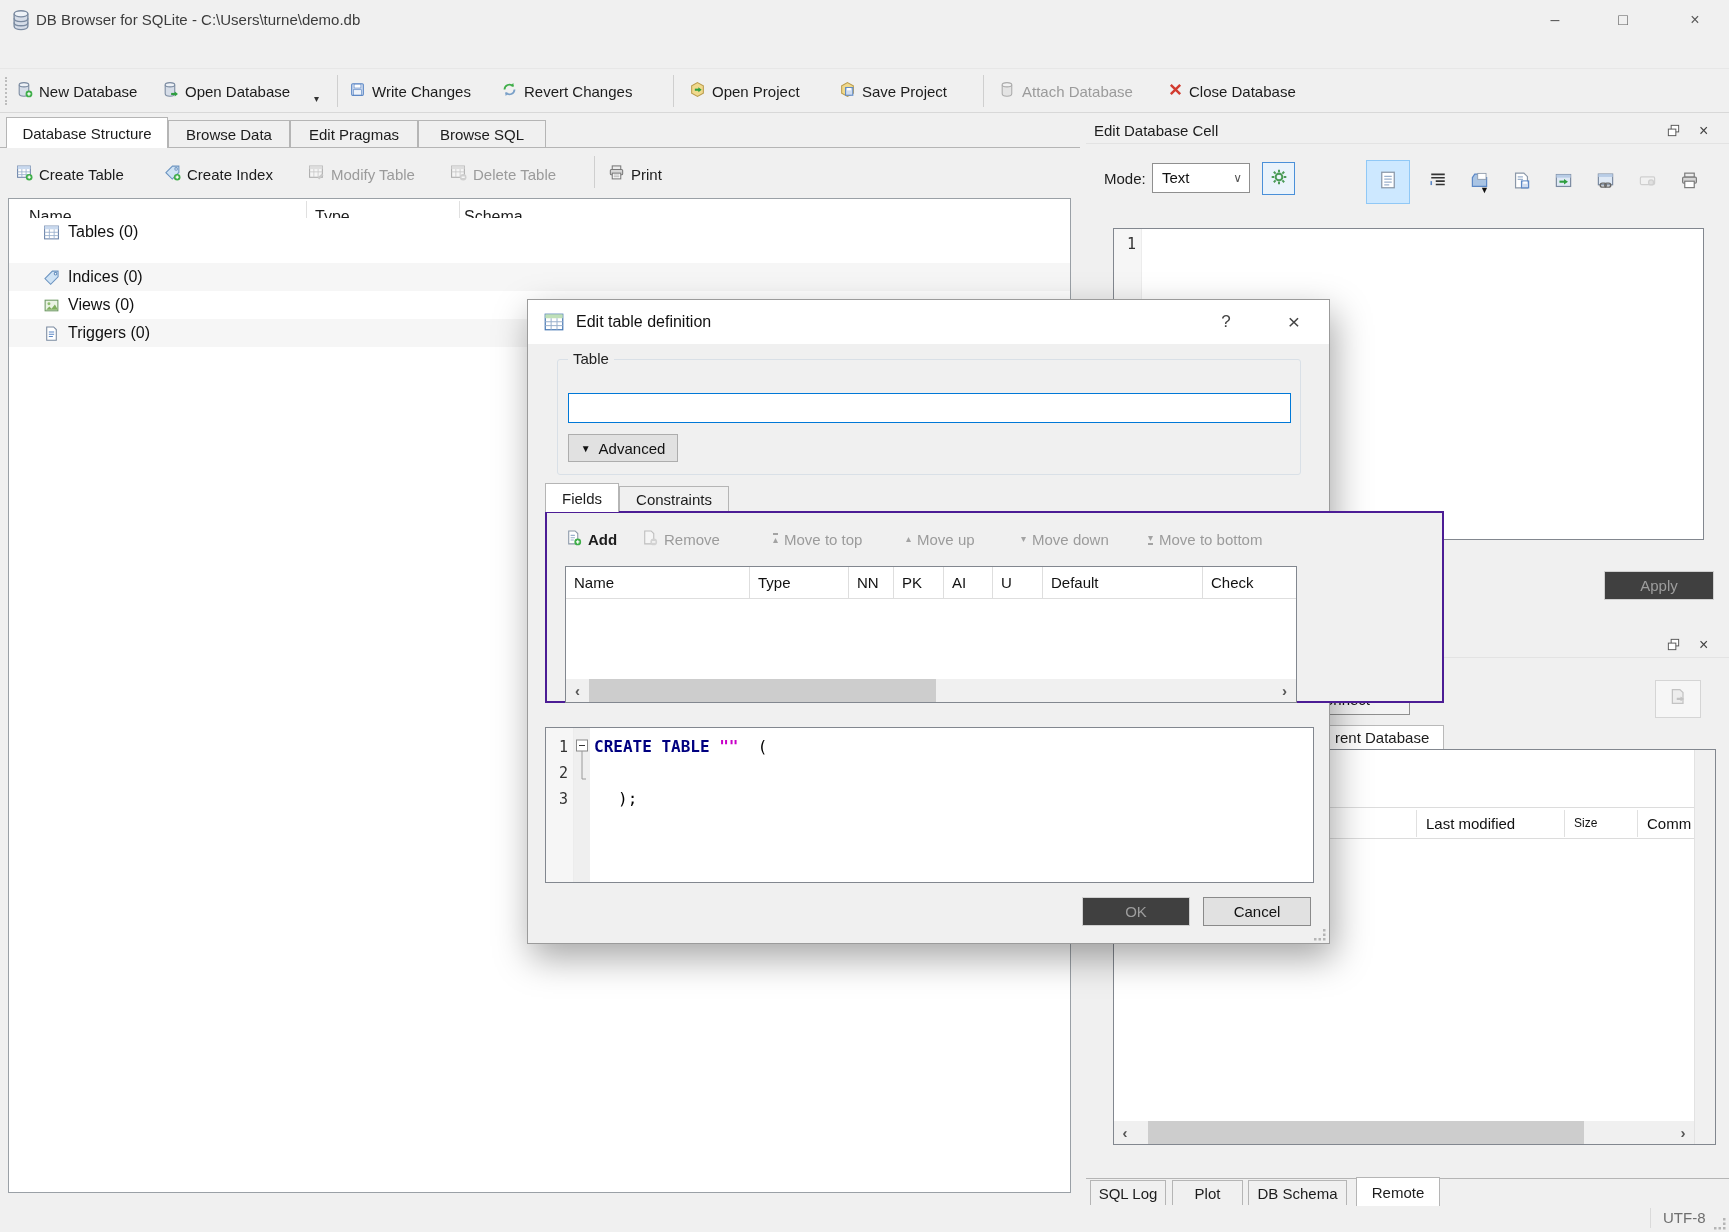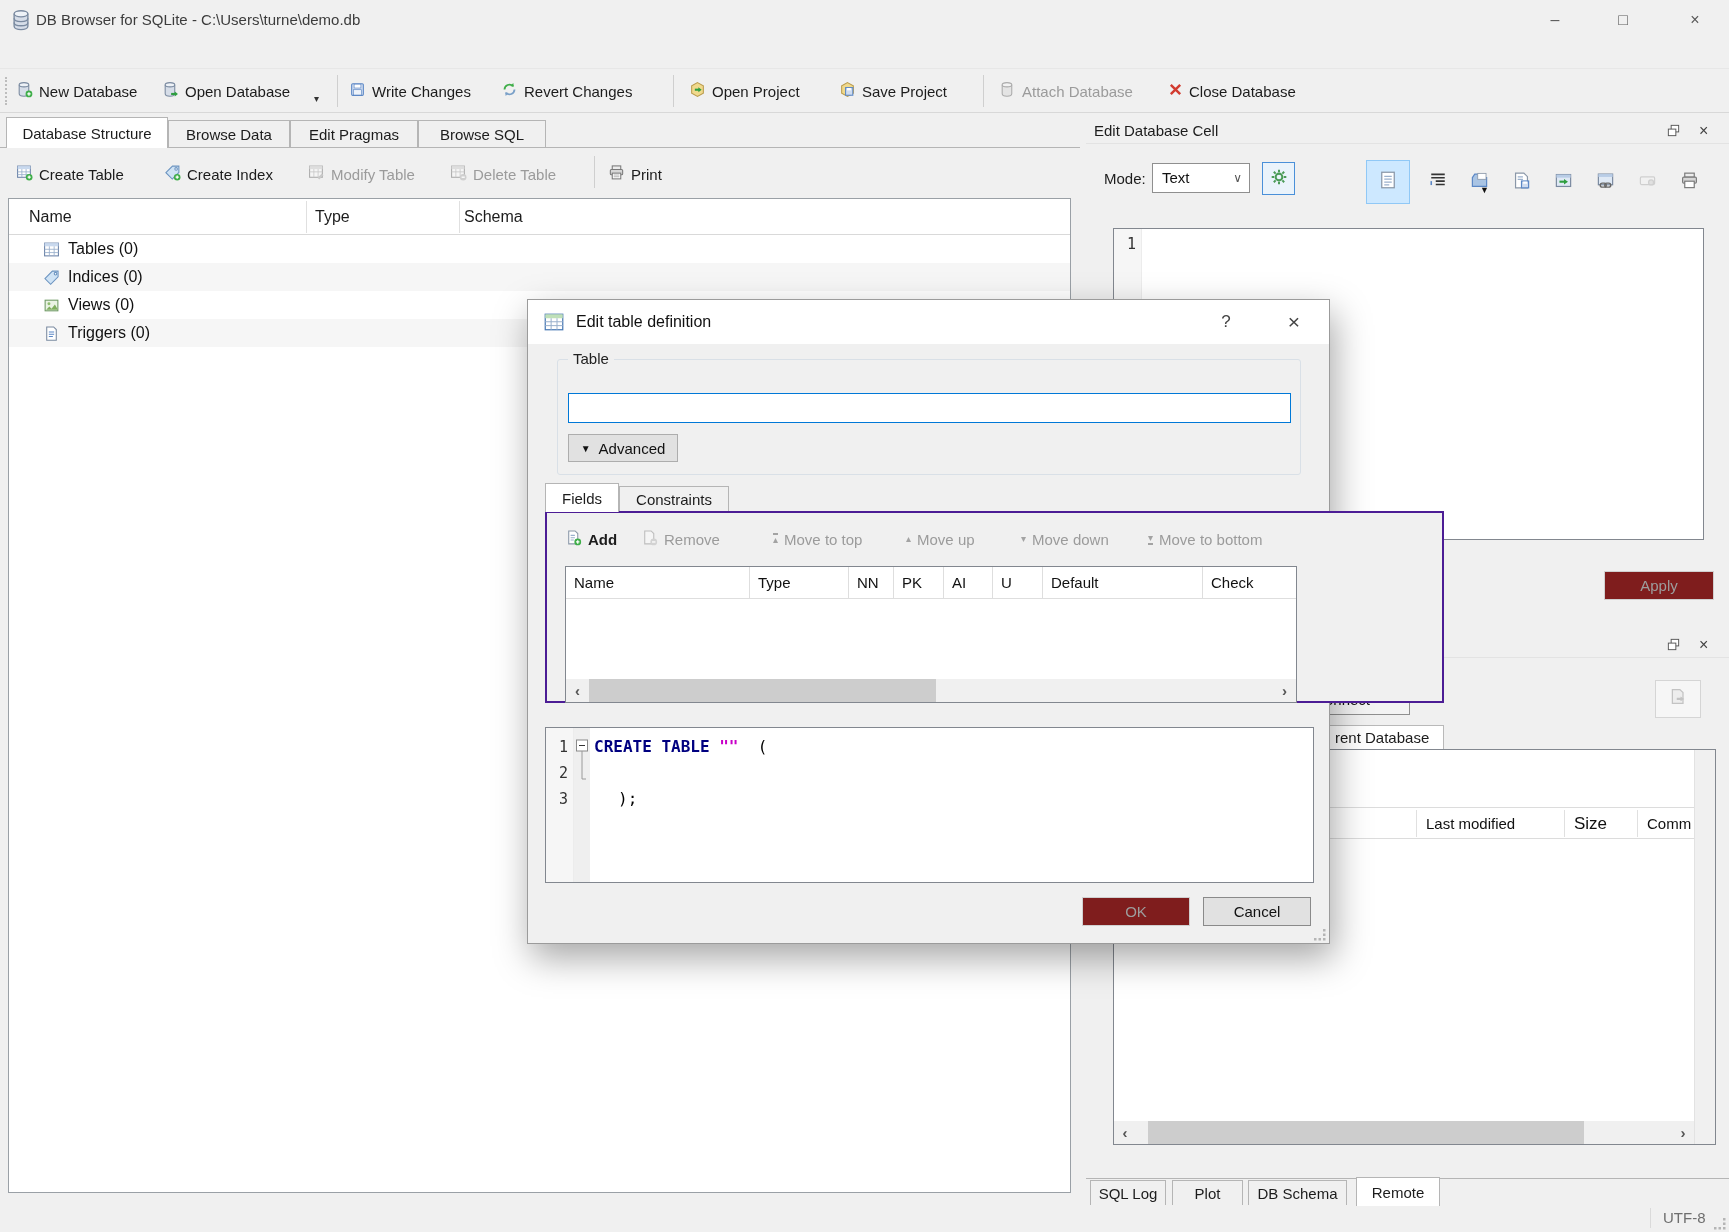--- a/index.html
+++ b/index.html
@@ -43,21 +43,21 @@
   .panel-title span.t { position:absolute; left:8px; top:0; line-height:26px; }
   .pt-icon { position:absolute; top:5px; }
   .combo { background:#fff; border:1px solid #8f8f8f; font-size:15px; color:#111; }
   .combo .chev { position:absolute; right:7px; top:0; line-height:28px; color:#555; font-size:12px; }
   .gear-btn { border:1px solid #4a90d9; background:#eaf3fb; display:flex; align-items:center; justify-content:center; }
   .icon-btn { display:flex; align-items:center; justify-content:center; }
   .icon-btn.selected { background:#cde8ff; border:1px solid #90c8f6; }
   .editor { background:#fff; border:1px solid #82878f; }
   .gutter { background:#f6f6f6; border-right:1px solid #ececec; font-family:"DejaVu Sans Mono", monospace; font-size:15px; color:#333; text-align:right; }
   .btn { background:#e1e1e1; border:1px solid #adadad; font-size:15px; color:#111; display:flex; align-items:center; justify-content:center; }
-  .btn.disabled { background:#7f1d1d; border-color:#d0d0d0; color:#9d9d9d; }
+  .btn.disabled { background:#404040; border-color:#d0d0d0; color:#9d9d9d; }
 
   
   .sb-track { background:#f0f0f0; }
   .sb-thumb { background:#cdcdcd; }
   .sb-arrow { color:#555; font-size:15px; font-weight:bold; text-align:center; background:#f0f0f0; }
 
   
   .dialog { left:527px; top:299px; width:803px; height:645px; background:#f0f0f0; border:1px solid #9b9b9b;
             box-shadow:4px 14px 34px rgba(0,0,0,0.35); z-index:60; }
   .dlg-titlebar { left:0; top:0; width:100%; height:44px; background:#fff; }
@@ -241,21 +241,21 @@
   </div>
 
   <div class="abs tree">
     <div class="abs tree-header">
       <span class="abs col" style="left:20px;">Name</span>
       <span class="abs col" style="left:306px;">Type</span>
       <span class="abs col" style="left:455px;">Schema</span>
       <span class="abs tree-colsep" style="left:297px;"></span>
       <span class="abs tree-colsep" style="left:450px;"></span>
     </div>
-    <div class="abs tree-row" style="top:36px;background:#fff;">
+    <div class="abs tree-row" style="top:19px;background:#fff;">
       <span class="ticon">
           <svg width="17" height="17" viewBox="0 0 16 16">
             <rect x="1.5" y="2" width="13" height="12" fill="#fff" stroke="#6b83a8"></rect>
             <rect x="1.5" y="2" width="13" height="3" fill="#c9d9ee"></rect>
             <path d="M1.5 7.8h13M1.5 10.9h13M6 5v9M10.5 5v9" stroke="#9ab0cc" stroke-width="0.8"></path>
           </svg>
         </span>
       <span>Tables (0)</span>
     </div>
     <div class="abs tree-row" style="top:64px;background:#f6f6f6;">
@@ -401,21 +401,21 @@
           </svg></span>
     </div>
 
     <div class="abs" style="left:196px;top:93px;width:162px;height:25px;background:#fff;border:1px solid #b9b9b9;border-bottom:none;font-size:15px;color:#1c1c1c;">
       <span class="abs" style="left:52px;top:0;line-height:24px;">rent Database</span>
     </div>
 
     <div class="abs" style="left:27px;top:117px;width:603px;height:396px;background:#fff;border:1px solid #82878f;">
       <div class="abs" style="left:0;top:57px;width:580px;height:32px;border-top:1px solid #dcdcdc;border-bottom:1px solid #dcdcdc;">
         <span class="abs" style="left:312px;top:0;line-height:31px;font-size:15px;color:#111;">Last modified</span>
-        <span class="abs" style="left:460px;top:0;line-height:31px;font-size:17px;color:#111;">Size</span>
+        <span class="abs" style="left:460px;top:0;line-height:31px;font-size:12px;color:#111;">Size</span>
         <span class="abs" style="left:533px;top:0;line-height:31px;font-size:15px;color:#111;">Comm</span>
         <span class="abs" style="left:302px;top:2px;width:1px;height:27px;background:#e0e0e0;"></span>
         <span class="abs" style="left:450px;top:2px;width:1px;height:27px;background:#e0e0e0;"></span>
         <span class="abs" style="left:523px;top:2px;width:1px;height:27px;background:#e0e0e0;"></span>
       </div>
       <div class="abs sb-track" style="left:580px;top:0;width:21px;height:394px;border-left:1px solid #e2e2e2;"></div>
       <div class="abs" style="left:0;top:371px;width:580px;height:23px;background:#f0f0f0;">
         <span class="abs sb-arrow" style="left:0;top:0;width:22px;line-height:23px;">‹</span>
         <span class="abs sb-thumb" style="left:34px;top:0;width:436px;height:23px;"></span>
         <span class="abs sb-arrow" style="left:558px;top:0;width:22px;line-height:23px;">›</span>

